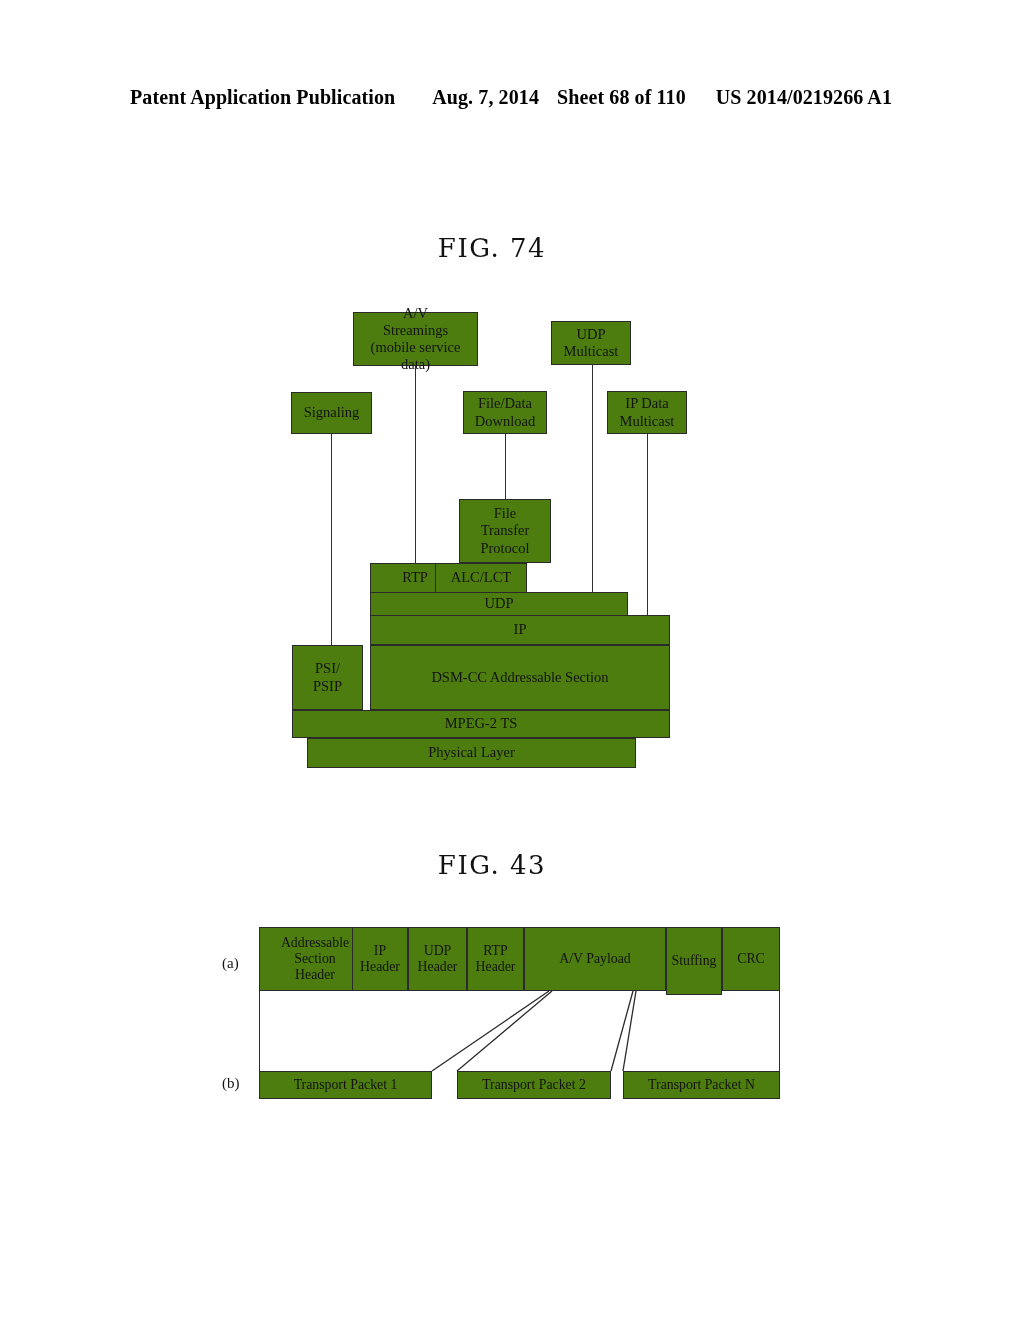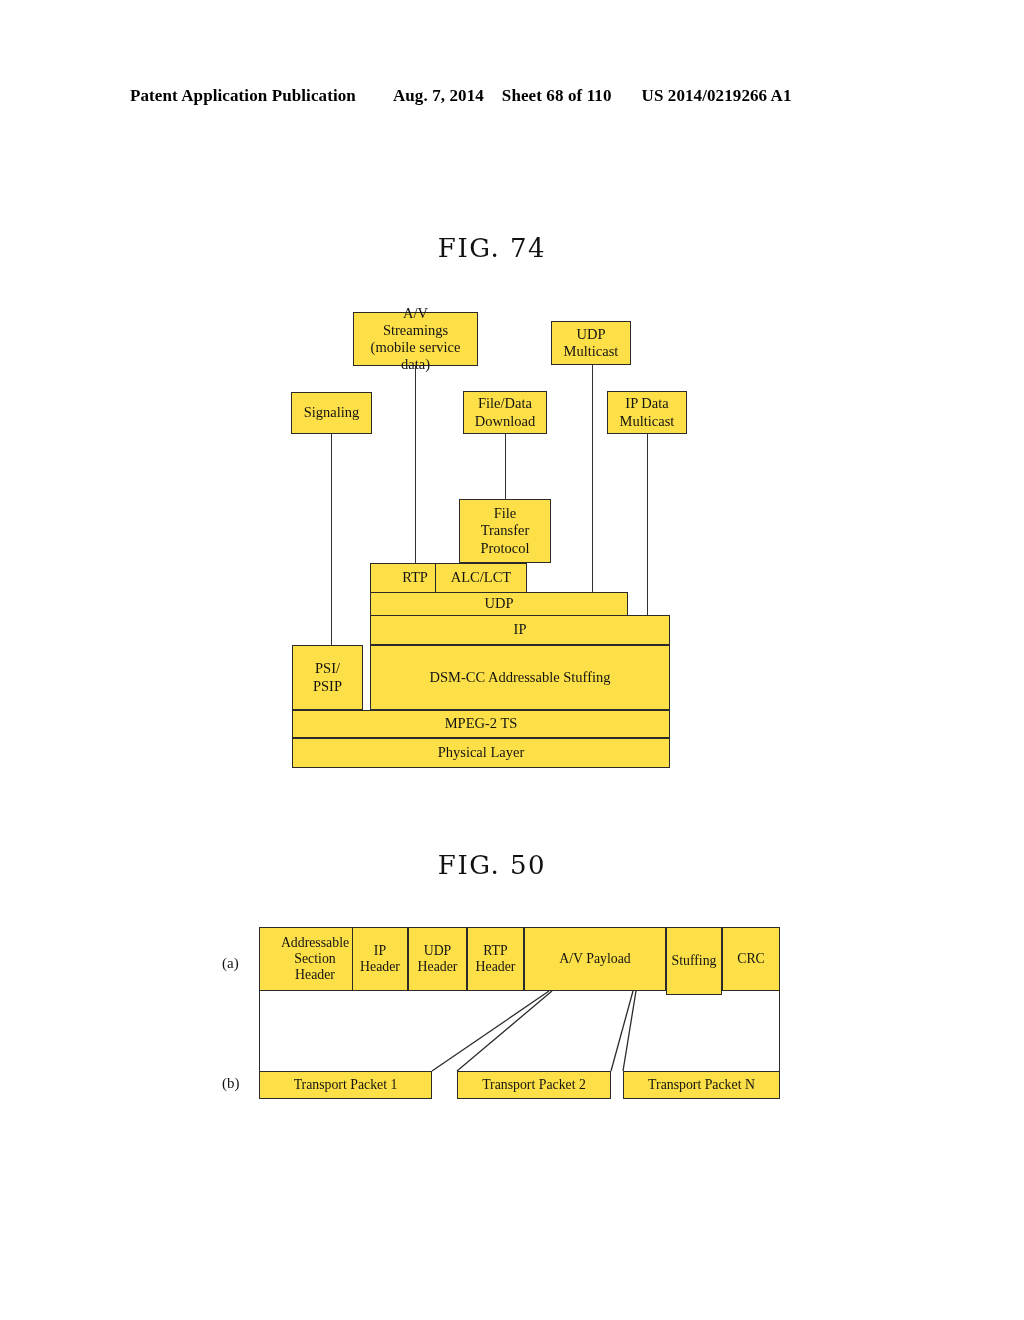--- a/index.html
+++ b/index.html
@@ -25,21 +25,21 @@
   
   .header {
     position: absolute;
     left: 130px;
     top: 86px;
     width: 760px;
     height: 26px;
     display: flex;
     align-items: baseline;
     font-weight: bold;
-    font-size: 17px;
+    font-size: 20px;
     letter-spacing: 0.1px;
     white-space: nowrap;
   }
   .header .pub { }
   .header .date { margin-left: 37px; }
   .header .sheet { margin-left: 18px; }
   .header .patno { margin-left: 30px; }
 
   
   .fig-title {
@@ -49,21 +49,21 @@
     letter-spacing: 1.5px;
     text-align: center;
     color: #111;
   }
 
   
   .box {
     position: absolute;
     box-sizing: border-box;
     border: 1.4px solid #2a2a2a;
-    background: #fde047;
+    background: #4d7c0f;
     display: flex;
     align-items: center;
     justify-content: center;
     text-align: center;
     font-size: 14.5px;
     line-height: 1.18;
     color: #141414;
     padding: 1px 2px;
   }
   .box.small { font-size: 13.8px; }
@@ -174,33 +174,33 @@
       <div>IP</div>
     </div>
 
     <div class="box" style="left:292px; top:645px; width:71px; height:65px;">
       <div>
         <div>PSI/</div>
         <div>PSIP</div>
       </div>
     </div>
     <div class="box" style="left:370px; top:645px; width:300px; height:65px;">
-      <div>DSM-CC Addressable Stuffing</div>
+      <div>DSM-CC Addressable Section</div>
     </div>
 
     <div class="box" style="left:292px; top:710px; width:378px; height:28px;">
       <div>MPEG-2 TS</div>
     </div>
 
-    <div class="box" style="left:292px; top:738px; width:378px; height:30px;">
+    <div class="box" style="left:307px; top:738px; width:329px; height:30px;">
       <div>Physical Layer</div>
     </div>
   </div>
 
-  <div class="fig-title" style="left:412px; top:850px; width:160px;">FIG. 50</div>
+  <div class="fig-title" style="left:412px; top:850px; width:160px;">FIG. 43</div>
 
   <div>
 
     <div class="side-label" style="left:222px; top:955px;">(a)</div>
     <div class="side-label" style="left:222px; top:1075px;">(b)</div>
 
     <div class="frame-line" style="left:259px; top:927px; width:1.4px; height:171px;"></div>
     <div class="frame-line" style="left:779px; top:927px; width:1.4px; height:171px;"></div>
     <div class="frame-line" style="left:259px; top:990px; width:521px; height:1.4px;"></div>
 

